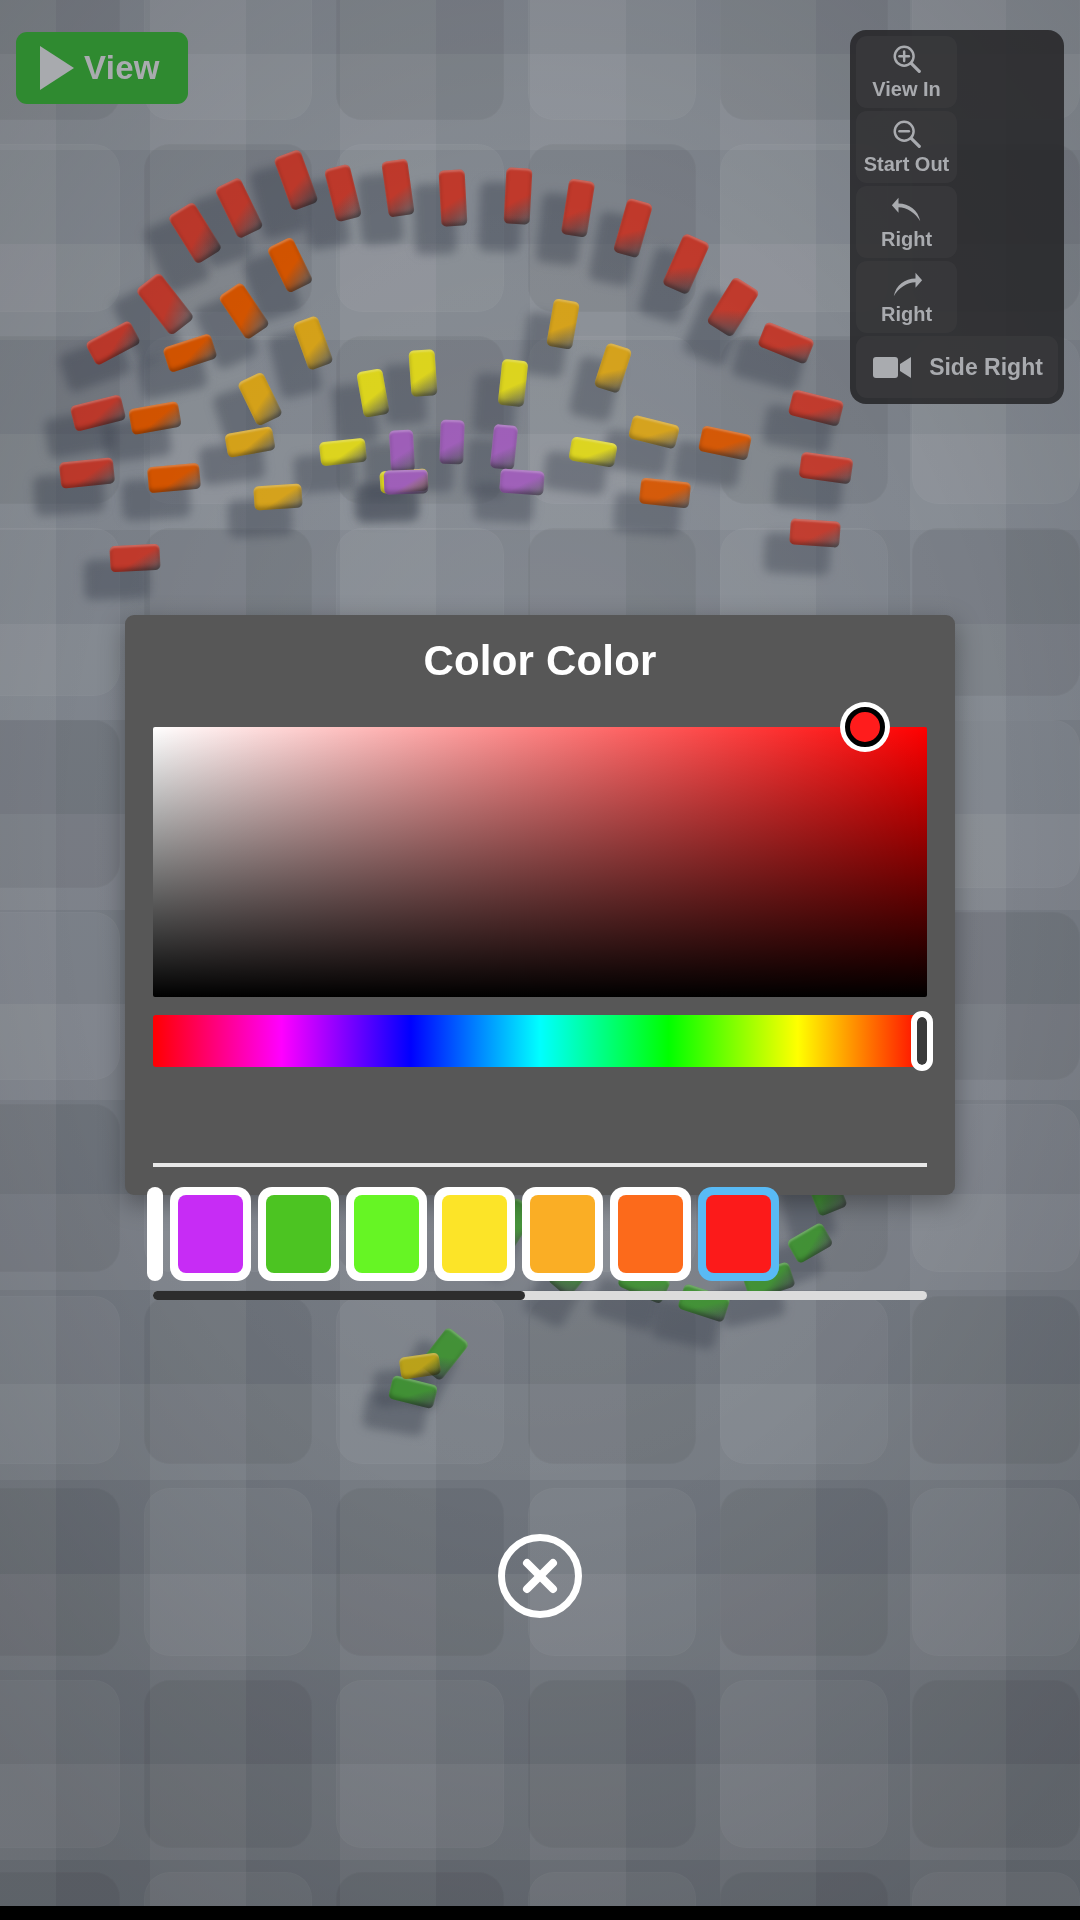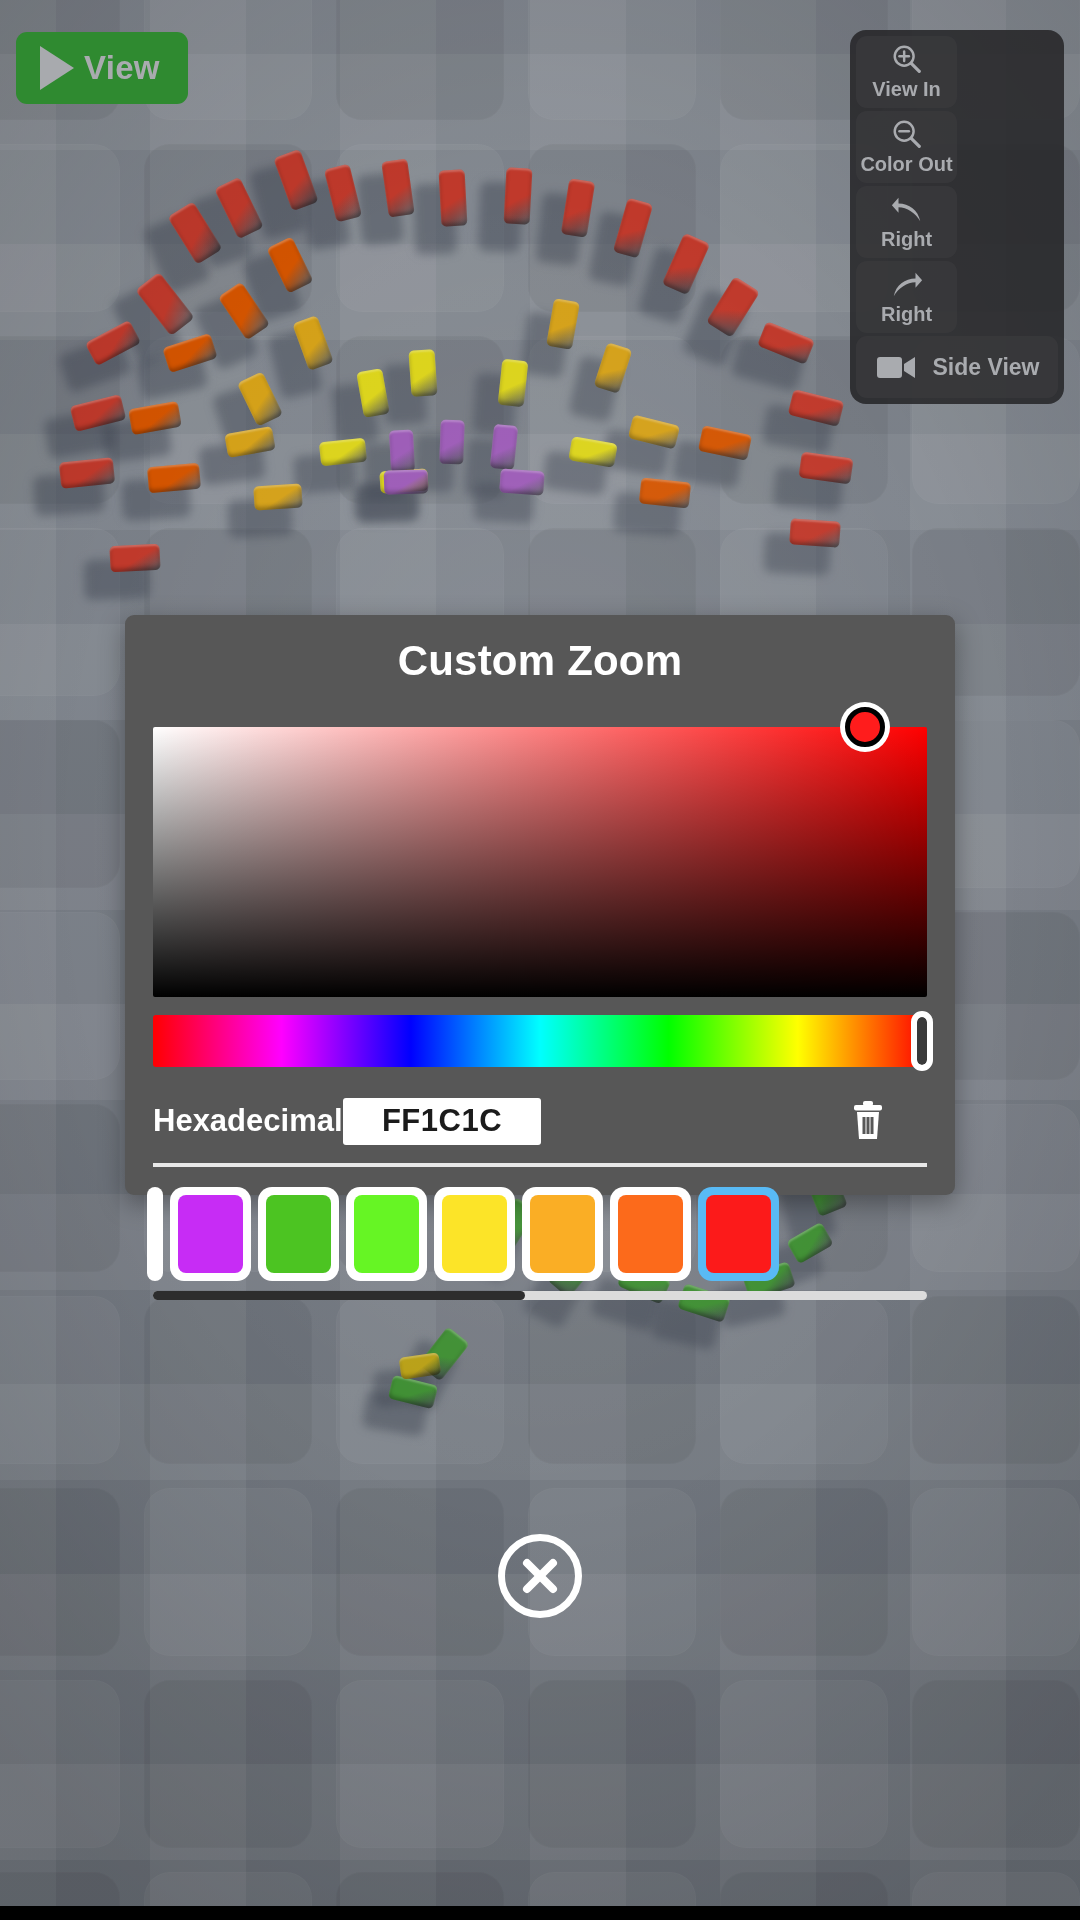--- a/index.html
+++ b/index.html
@@ -422,21 +422,21 @@
     </svg>
     <span class="cl">View In</span>
   </div>
 
   <div class="cam-btn">
     <svg class="cam-ico" viewBox="0 0 36 36">
       <circle cx="15" cy="14" r="10" fill="none" stroke="#a9abaf" stroke-width="2.6"></circle>
       <line x1="10" y1="14" x2="20" y2="14" stroke="#a9abaf" stroke-width="2.6" stroke-linecap="round"></line>
       <line x1="22.5" y1="21.5" x2="31" y2="30" stroke="#a9abaf" stroke-width="3.4" stroke-linecap="round"></line>
     </svg>
-    <span class="cl">Color Out</span>
+    <span class="cl">Start Out</span>
   </div>
 
   <div class="cam-btn">
     <svg class="cam-ico" viewBox="0 0 36 36">
       <path d="M32 30 C30 18 20 11 9 11 L9 5 L2 13 L9 21 L9 15 C18 15 27 21 32 30 Z" fill="#a9abaf"></path>
     </svg>
     <span class="cl">Right</span>
   </div>
 
   <div class="cam-btn">
@@ -444,50 +444,36 @@
       <path d="M4 30 C6 18 16 11 27 11 L27 5 L34 13 L27 21 L27 15 C18 15 9 21 4 30 Z" fill="#a9abaf"></path>
     </svg>
     <span class="cl">Right</span>
   </div>
 
   <div class="cam-btn wide">
     <svg class="cam-ico" style="width:44px;height:30px" viewBox="0 0 44 30">
       <rect x="2" y="5" width="25" height="21" rx="3" fill="#a9abaf"></rect>
       <path d="M29 12 L40 5 L40 26 L29 19 Z" fill="#a9abaf"></path>
     </svg>
-    <span class="cl">Side View</span>
+    <span class="cl">Side Right</span>
   </div>
 </div>
 
 <div id="dialog">
 
-  <div id="dlg-title">Custom Zoom</div>
+  <div id="dlg-title">Color Color</div>
 
   <div id="sv-area">
     <div id="sv-handle" style="left: calc(92% - 20px); top: calc(0% - 20px); background: rgb(255, 28, 28);"></div>
   </div>
 
   <div id="hue-area">
     <div id="hue-handle"></div>
   </div>
 
-  <div id="hex-row">
-    <span id="hex-label">Hexadecimal</span>
-    <input id="hex-input" type="text" value="FF1C1C" style="">
-    <div id="trash-btn">
-      <svg width="40" height="44" viewBox="0 0 40 44">
-        <rect x="6" y="6" width="28" height="5.5" rx="2" fill="#ffffff"></rect>
-        <rect x="15" y="2" width="10" height="5" rx="2" fill="#ffffff"></rect>
-        <path d="M9 13 L31 13 L29 40 L11 40 Z" fill="#ffffff"></path>
-        <rect x="14.5" y="18" width="3" height="17" fill="#575757"></rect>
-        <rect x="18.5" y="18" width="3" height="17" fill="#575757"></rect>
-        <rect x="22.5" y="18" width="3" height="17" fill="#575757"></rect>
-      </svg>
-    </div>
-  </div>
 
   <div id="divider"></div>
 
   <div id="swatch-strip">
     <div class="sw-clip"></div>
   <div class="swatch">
         <div class="inner" style="background: rgb(199, 44, 245);"></div>
       </div>
       <div class="swatch">
         <div class="inner" style="background: rgb(76, 196, 34);"></div>

